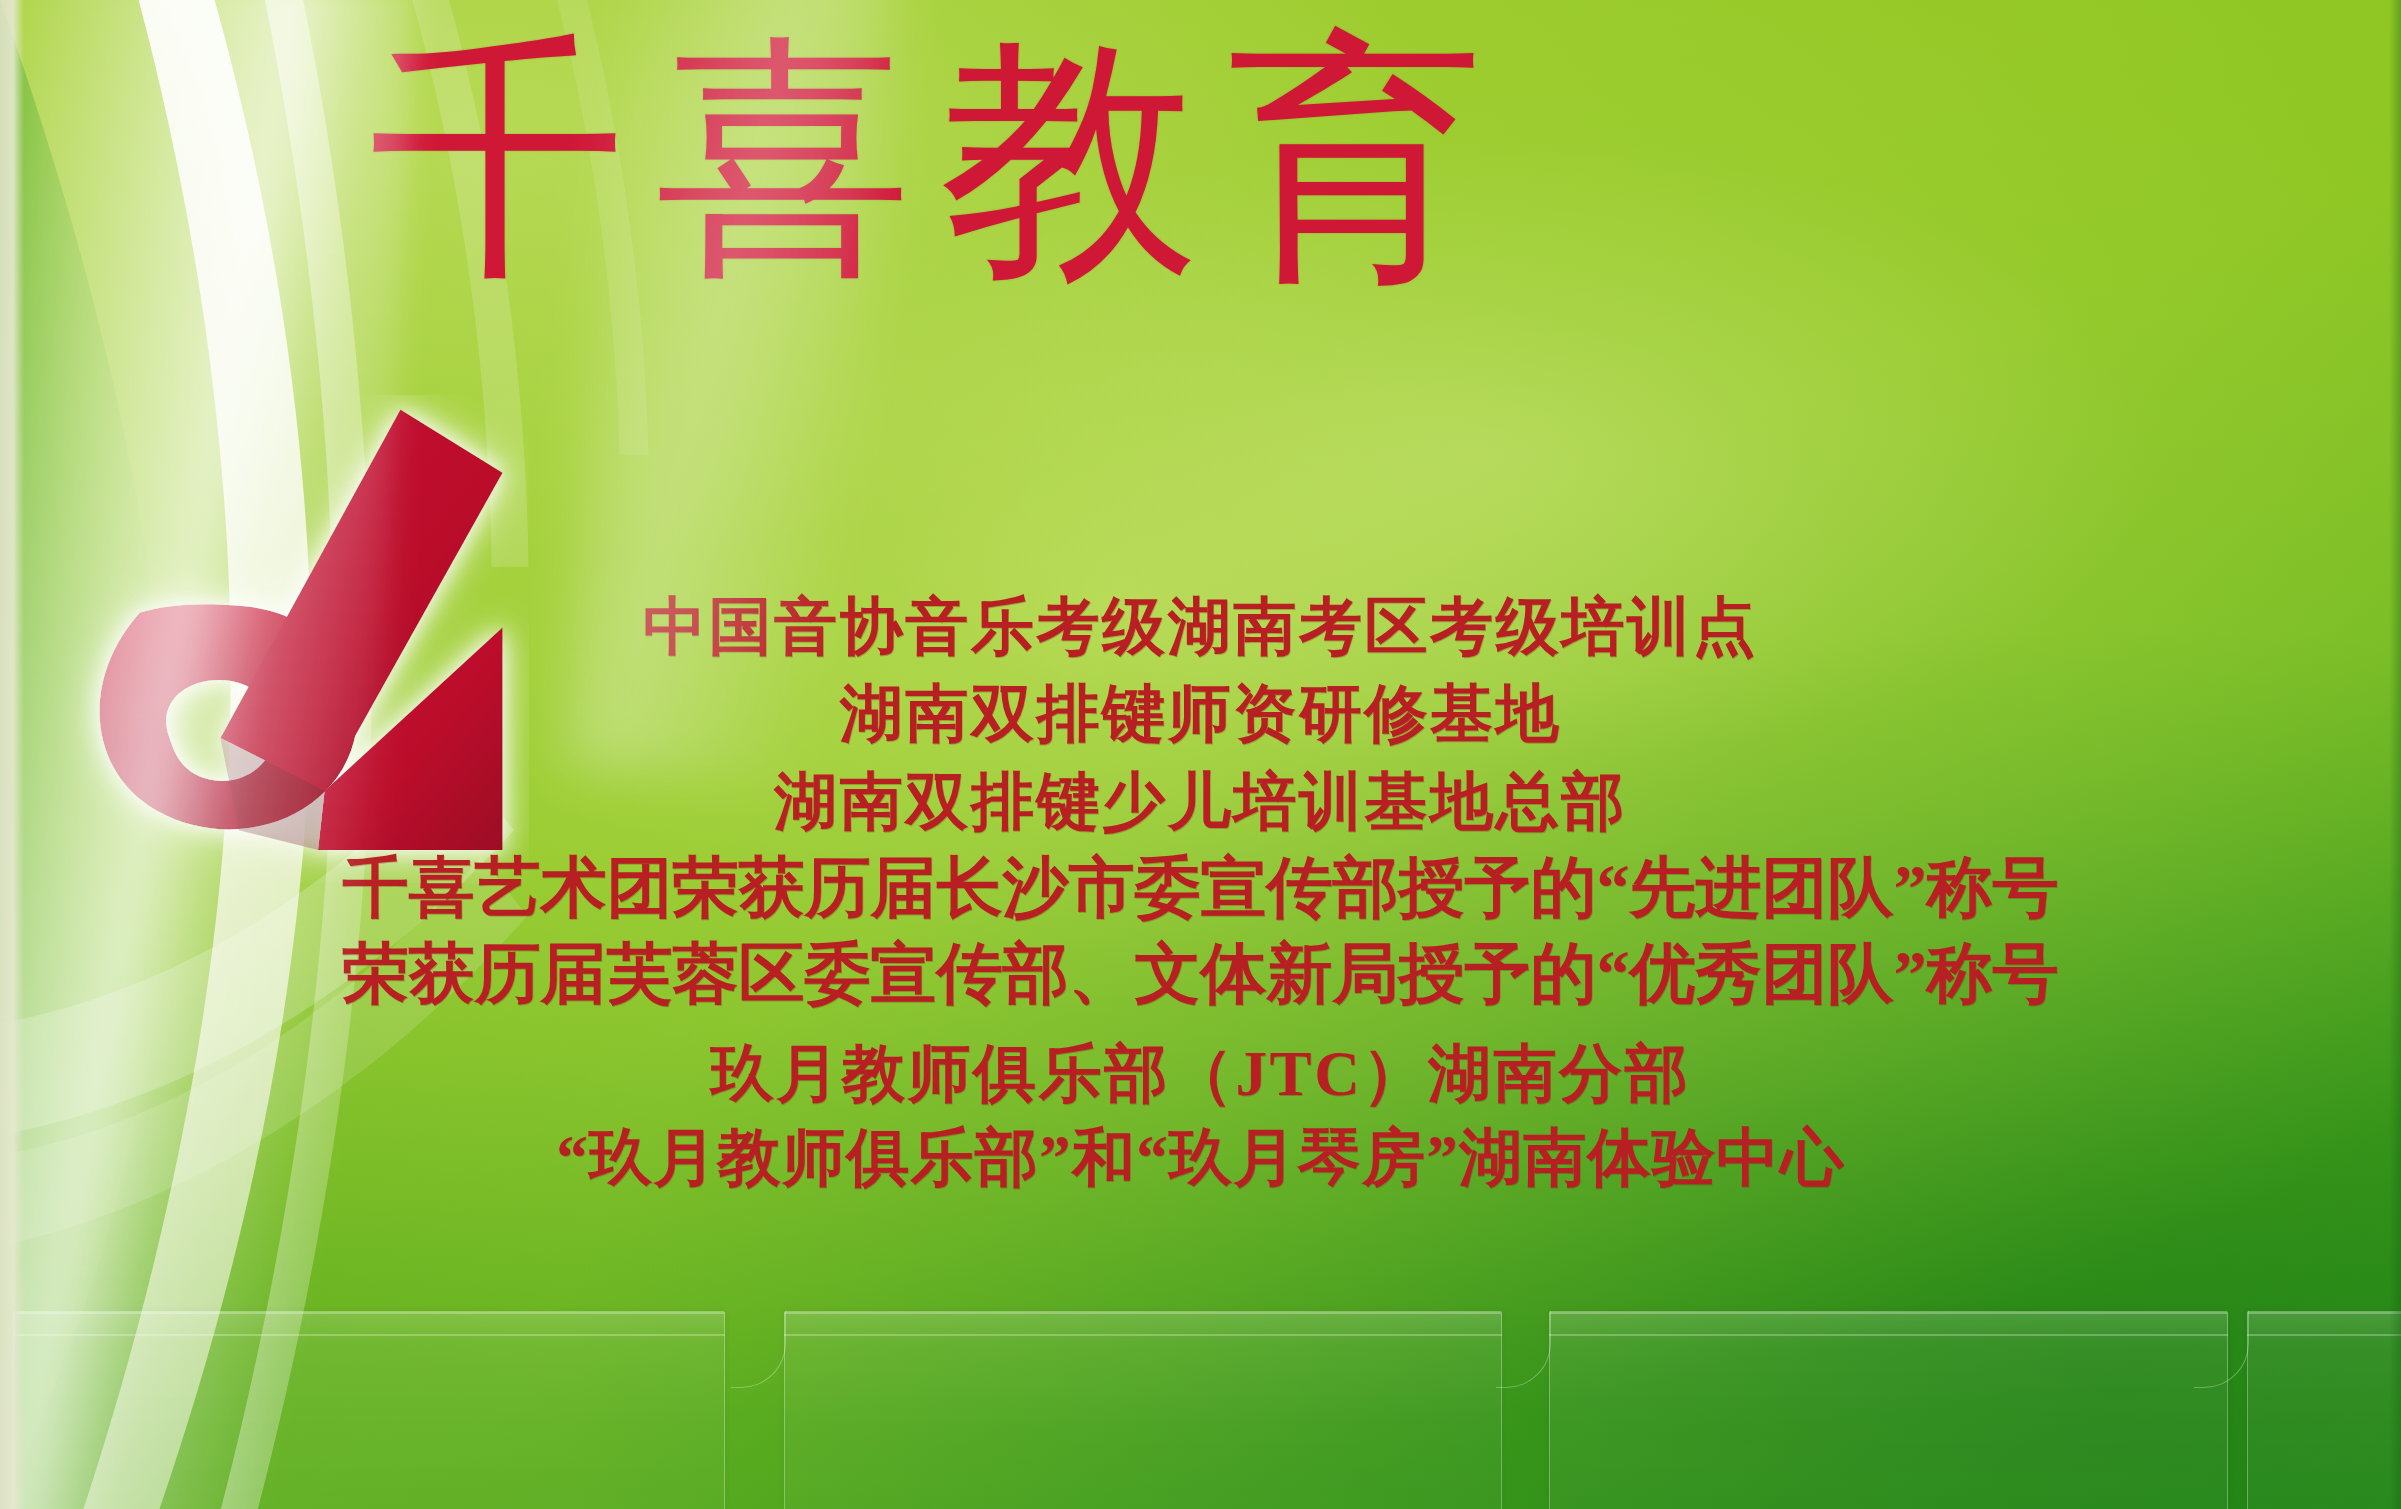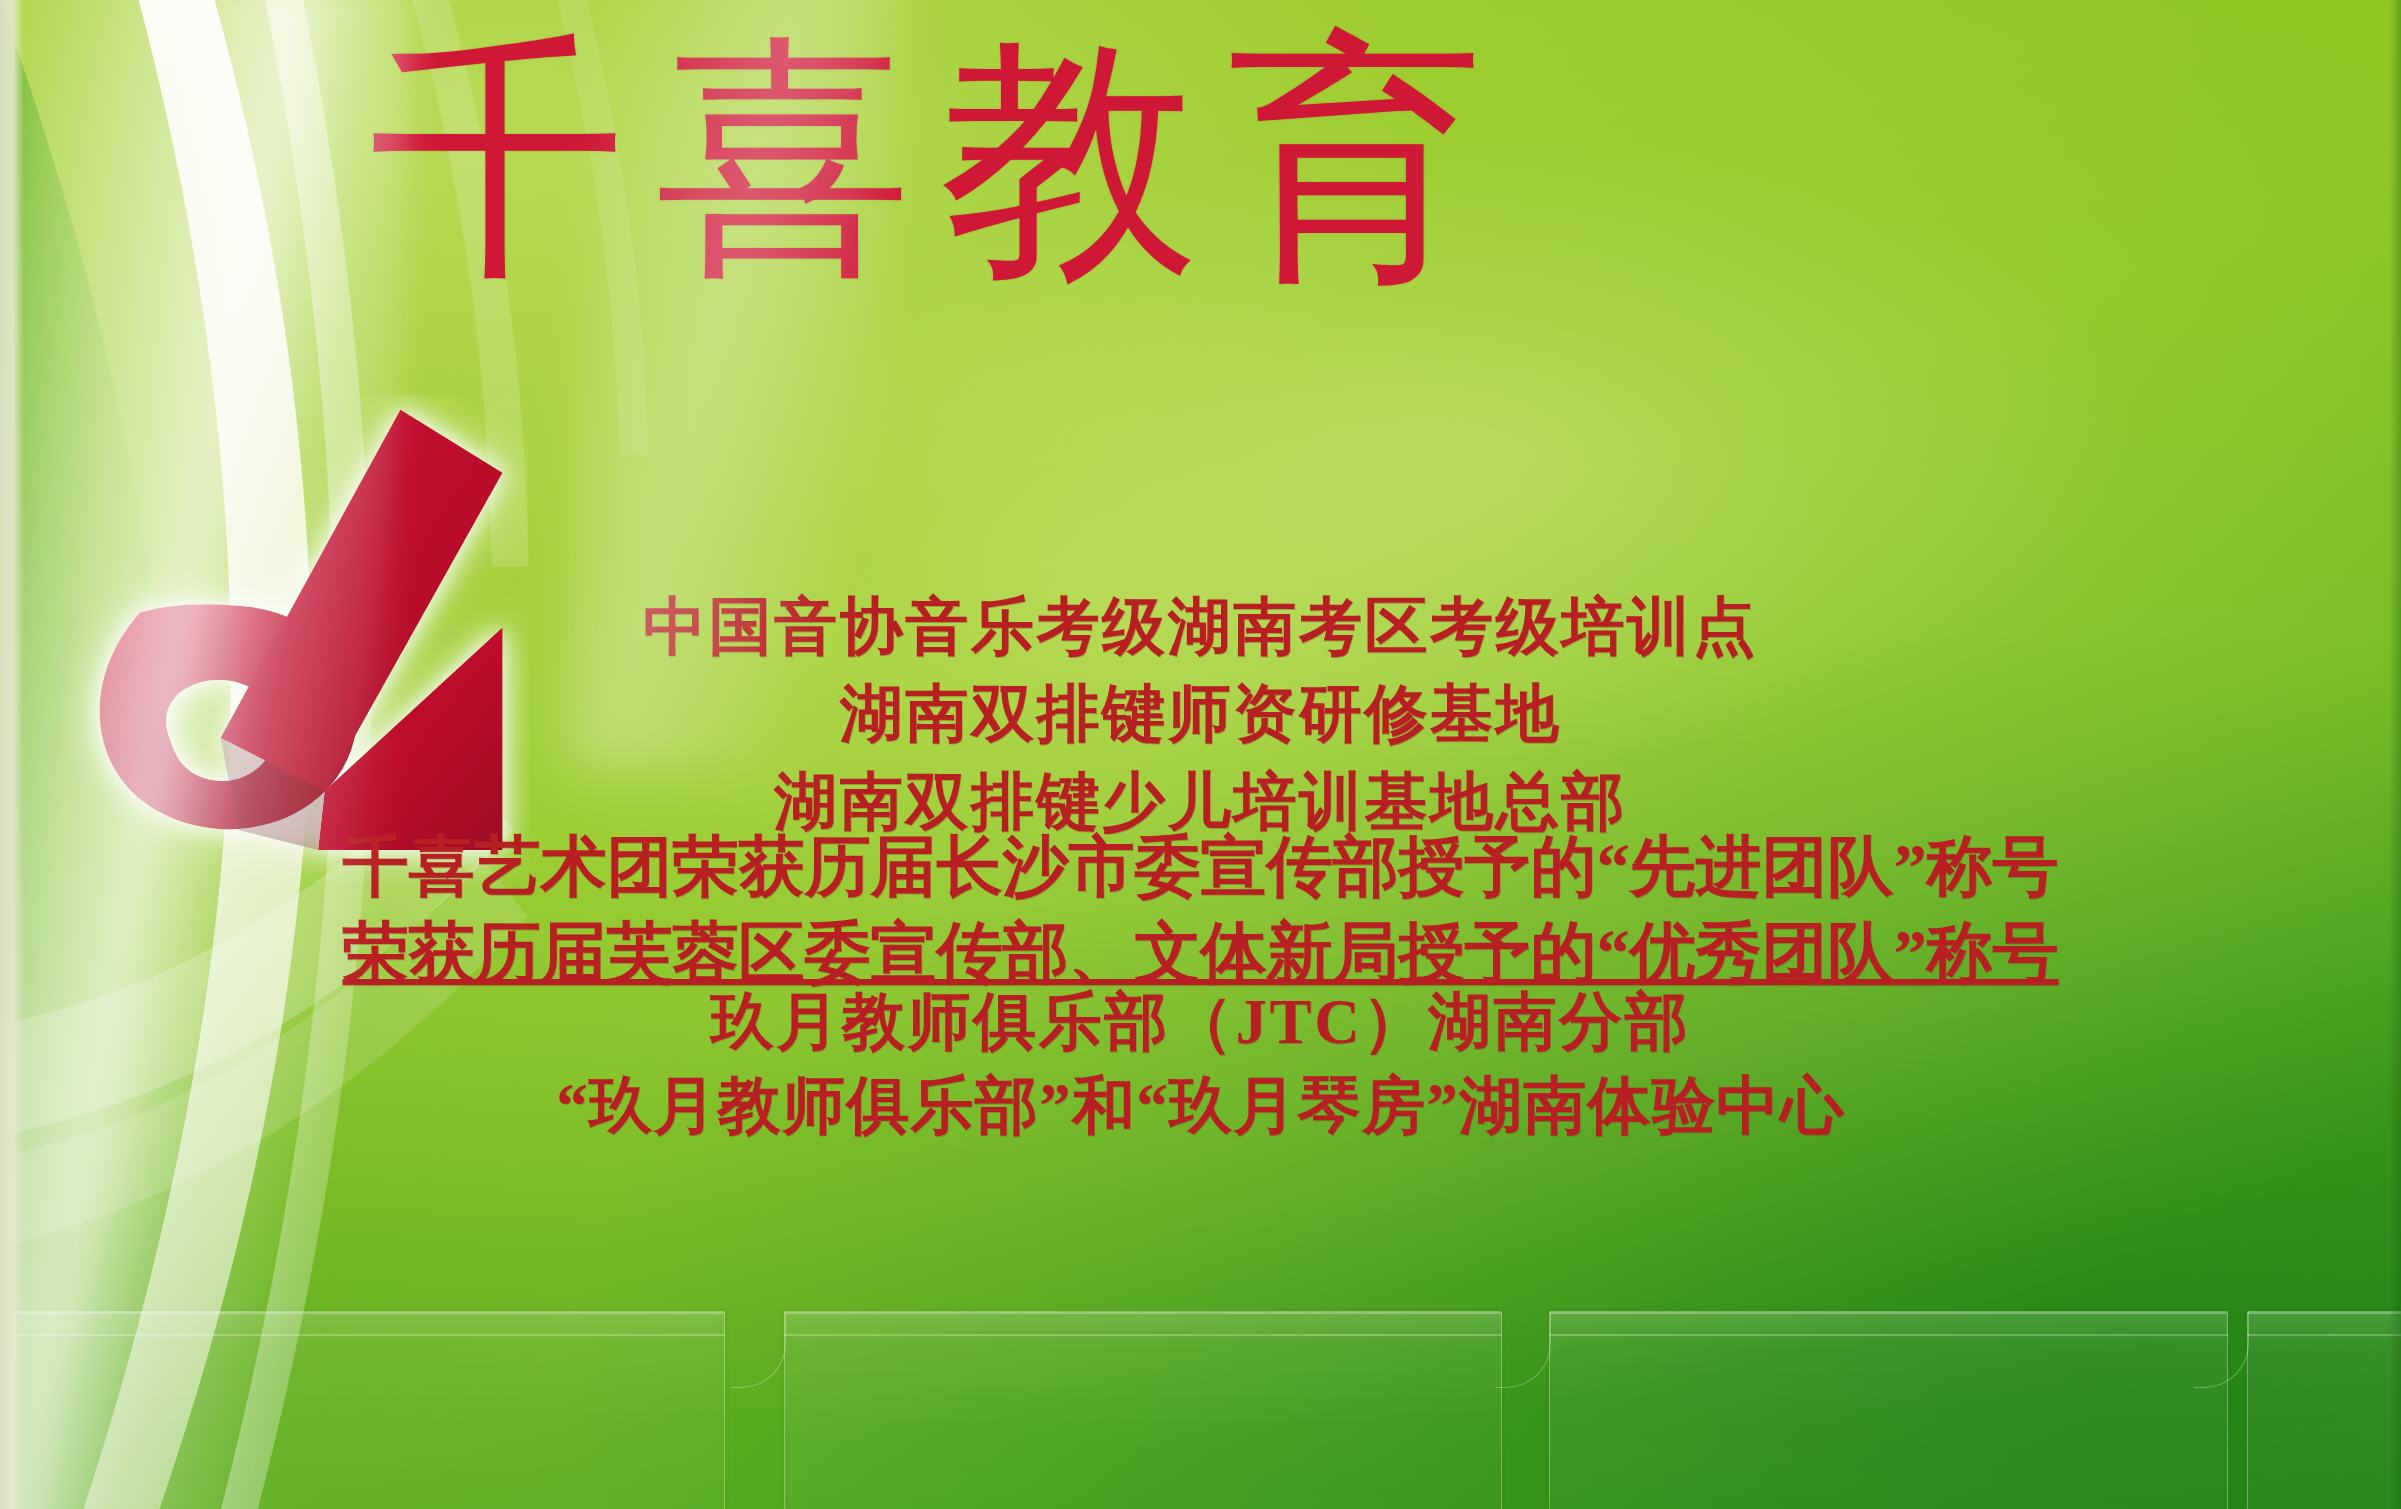--- a/index.html
+++ b/index.html
@@ -83,23 +83,23 @@
   .line{
     color:#b81f22;
     font-weight:700;
     white-space:nowrap;
     line-height:1.0;
     font-family:"Liberation Serif","DejaVu Serif",serif;
     text-shadow:0.7px 1.3px 0 rgba(120,25,20,0.28);
   }
   .l1{ font-size:63px; letter-spacing:2.6px; margin-bottom:24.4px; }
   .l2{ font-size:63px; letter-spacing:2.6px; margin-bottom:24.4px;text-align:center; }
-  .l3{ font-size:63px; letter-spacing:2.6px; }
+  .l3{ font-size:63px; letter-spacing:2.6px; margin-bottom:21px; }
   .l4{ font-size:66px; letter-spacing:0px; margin-bottom:20px; }
-  .l5{ font-size:66px; letter-spacing:0px; margin-bottom:5px;text-decoration:underline; }
+  .l5{ font-size:66px; letter-spacing:0px; margin-bottom:36px; }
   .l6{ font-size:63px; letter-spacing:2.6px; margin-bottom:21px; }
   .l7{ font-size:63px; letter-spacing:1.3px; margin-bottom:0px; }
 
   
   .holders{
     position:absolute; left:0; bottom:0; width:2401px; height:217px;
   }
   .holder{
     position:absolute;
     bottom:0;

